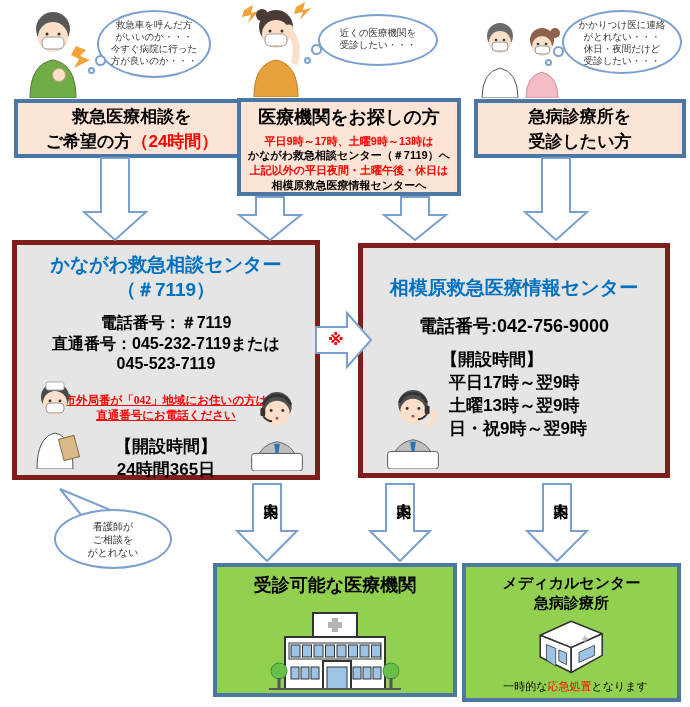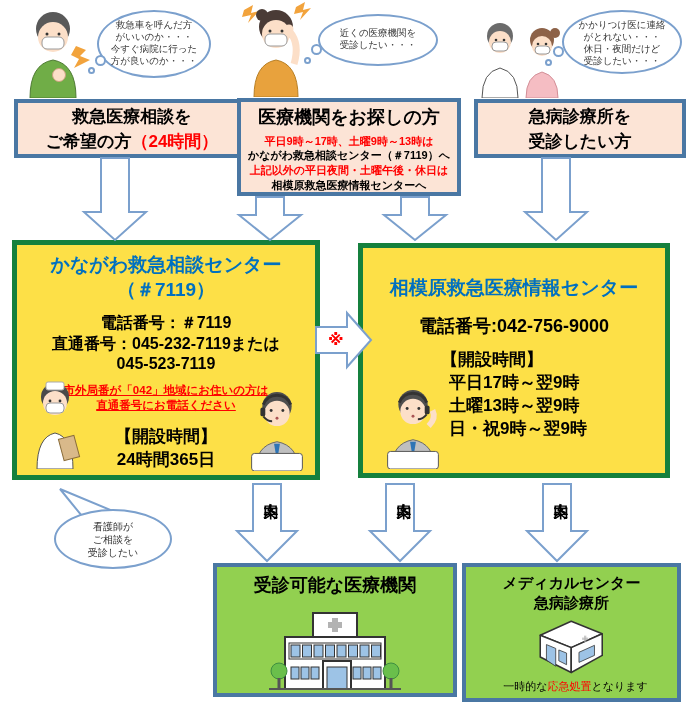--- a/index.html
+++ b/index.html
@@ -9,21 +9,21 @@
   }
   .abs{position:absolute;}
   .ctr{text-align:center;}
   
   .entry-box{background:#fce4d6;border:4px solid #4a77a3;box-sizing:border-box;}
   .entry-big{font-size:17px;font-weight:bold;line-height:1.45;}
   .entry-title{font-size:18px;font-weight:bold;line-height:1.2;}
   .entry-note{font-size:11px;font-weight:bold;line-height:1.34;}
   .red{color:#ff0000;}
   
-  .yellow-box{background:#fde047;border:5px solid #15803d;box-sizing:border-box;}
+  .yellow-box{background:#e5e5e5;border:5px solid #7f1d1d;box-sizing:border-box;}
   .y-title{font-size:19px;font-weight:bold;line-height:1.3;color:#0070c0;}
   .y-phone{font-size:16px;font-weight:bold;line-height:1.28;}
   .y-phone2{font-size:18px;font-weight:bold;}
   .y-note{font-size:11.5px;font-weight:bold;line-height:1.3;color:#ff0000;text-decoration:underline;}
   .y-hours{font-size:17px;font-weight:bold;line-height:1.35;}
   
   .green-box{background:#92d050;border:4px solid #4a77a3;box-sizing:border-box;}
   .g-title{font-size:18px;font-weight:bold;line-height:1.3;}
   .g-title-sm{font-size:15px;font-weight:bold;line-height:1.3;}
   .g-note{font-size:11px;font-weight:normal;padding-left:8px;}
@@ -152,21 +152,21 @@
   <div class="abs yellow-box ctr" style="left:12px;top:240px;width:308px;height:240px;z-index:2;">
     <div class="y-title" style="margin-top:8px;">
       <div>かながわ救急相談センター</div>
       <div>（＃7119）</div>
     </div>
     <div class="y-phone" style="margin-top:11px;">
       <div>電話番号：＃7119</div>
       <div>直通番号：045-232-7119または</div>
       <div>045-523-7119</div>
     </div>
-    <div class="y-note" style="margin-top:8px;">
+    <div class="y-note" style="margin-top:18px;font-family:Liberation Serif, serif;">
       <div>市外局番が「042」地域にお住いの方は</div>
       <div>直通番号にお電話ください</div>
     </div>
     <div class="y-hours" style="margin-top:13px;">
       <div>【開設時間】</div>
       <div>24時間365日</div>
     </div>
     <div class="abs" style="left:8px;bottom:2px;">
       <svg width="62" height="88" viewBox="0 0 62 88">
         <circle cx="30" cy="16" r="14" fill="#4a4a4a"></circle>
@@ -225,21 +225,21 @@
     </div>
   </div>
 
   <div class="abs guide-vert" style="left:261px;top:490px;">案内</div>
   <div class="abs guide-vert" style="left:394px;top:490px;">案内</div>
   <div class="abs guide-vert" style="left:551px;top:490px;">案内</div>
 
   <div class="abs speech-bubble" style="left:54px;top:509px;width:118px;height:60px;padding-top:9px;">
     <div>看護師が</div>
     <div>ご相談を</div>
-    <div>受診したい</div>
+    <div>がとれない</div>
   </div>
 
   <div class="abs green-box ctr" style="left:213px;top:563px;width:244px;height:134px;z-index:2;">
     <div class="g-title" style="margin-top:7px;">受診可能な医療機関</div>
     <div style="margin-top:2px;">
       <svg width="160" height="98" viewBox="0 0 160 98">
         <rect x="58" y="14" width="44" height="26" fill="#fff" stroke="#333" stroke-width="2"></rect>
         <rect x="77" y="19" width="6" height="14" fill="#b3b3b3"></rect>
         <rect x="73" y="23" width="14" height="6" fill="#b3b3b3"></rect>
         <rect x="30" y="38" width="100" height="52" fill="#fff" stroke="#333" stroke-width="2"></rect>

